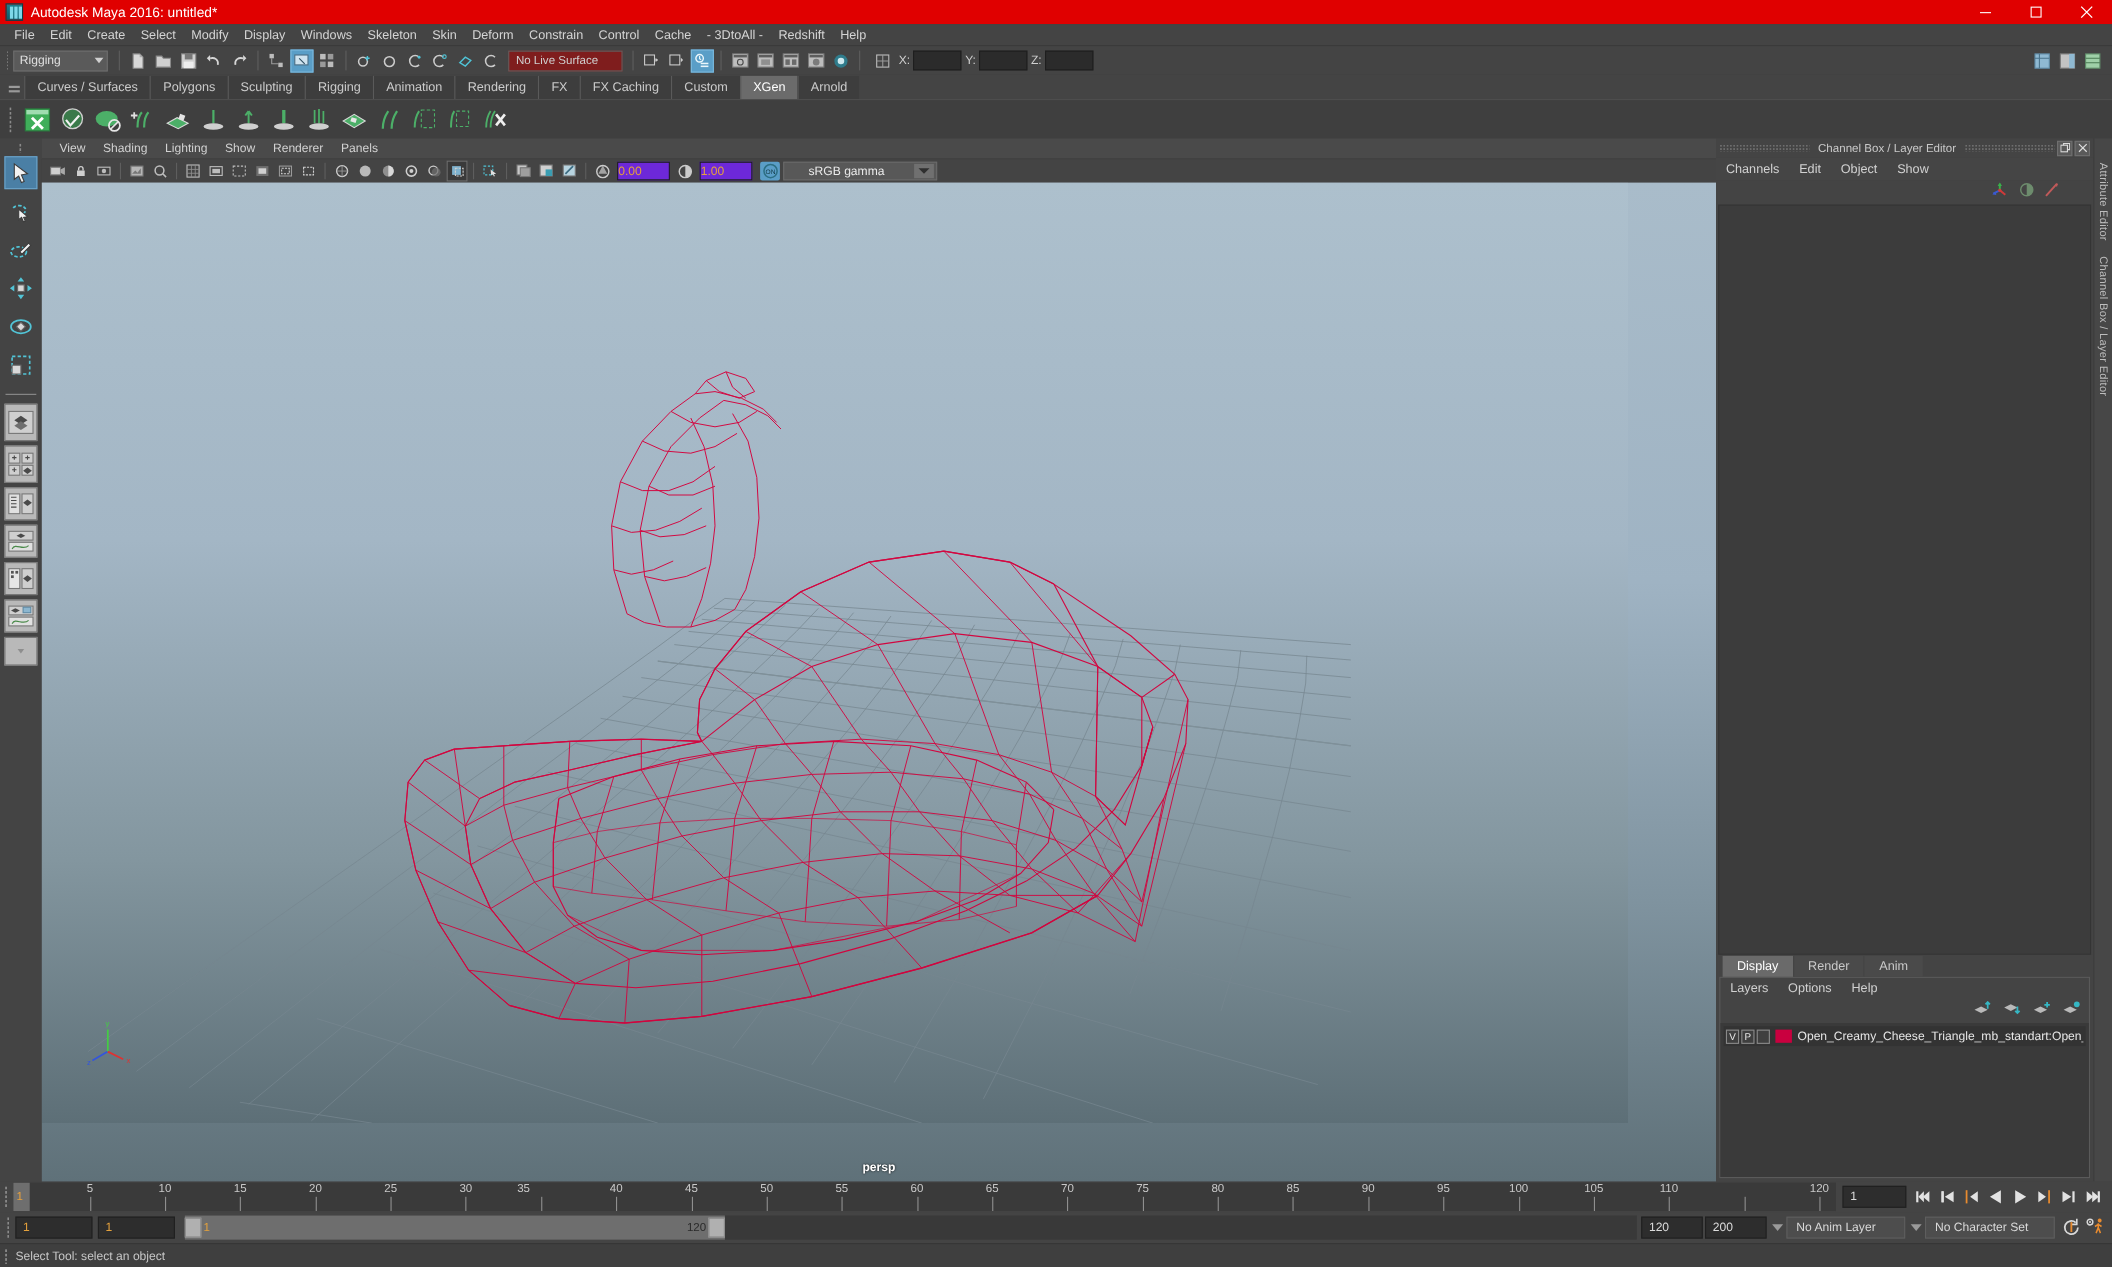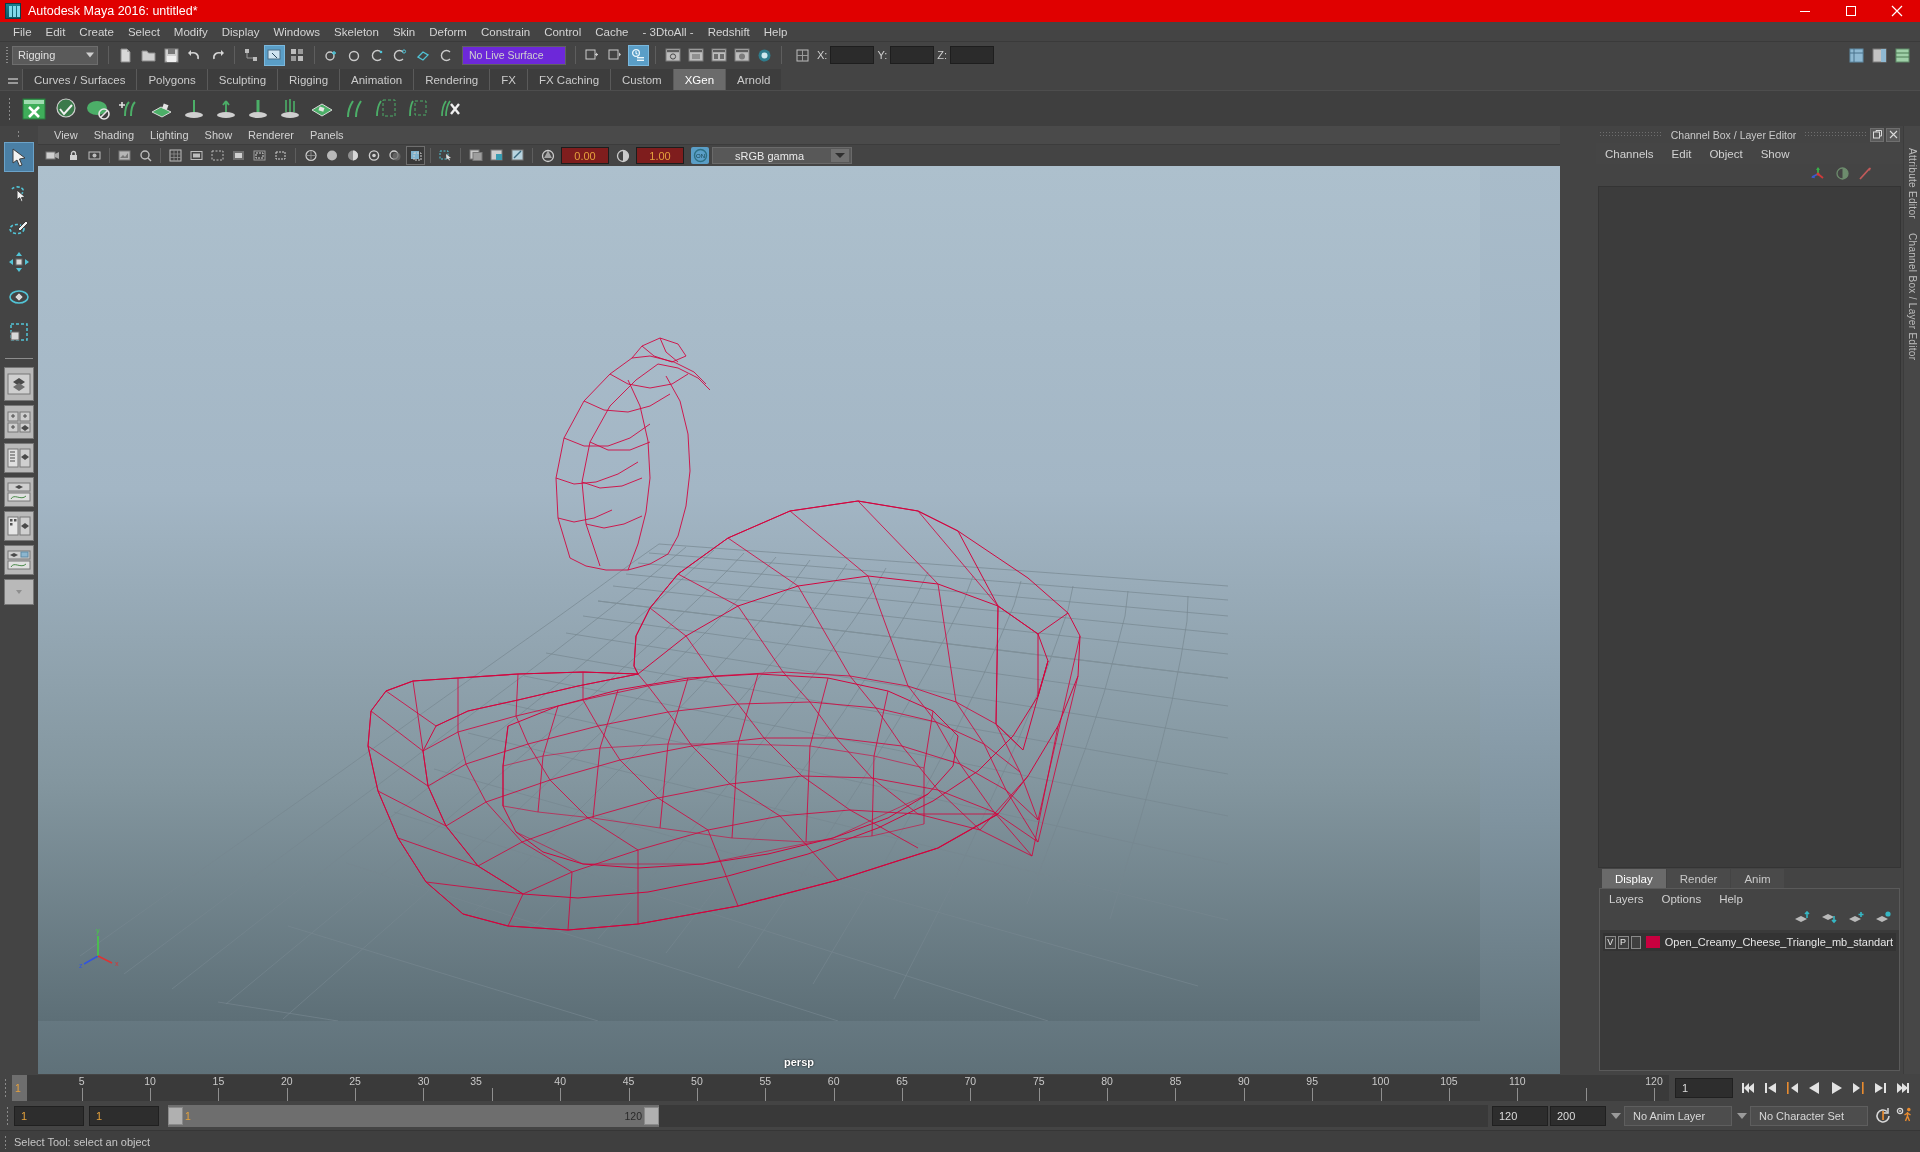--- a/index.html
+++ b/index.html
@@ -65,21 +65,21 @@
     border-top: 5px solid #cfcfcf;
   }
   .sep { width: 1px; height: 18px; background: #5e5e5e; margin: 0 5px; flex: none; }
   .ibtn {
     width: 21px; height: 21px; flex: none; display: flex; align-items: center; justify-content: center;
     margin: 0 1px;
   }
   .ibtn.on { background: #5a9ec7; border: 1px solid #7ab8dd; }
   .ibtn svg { display: block; }
   .livesurface {
-    height: 19px; width: 104px; background: #6d28d9; border: 1px solid #606060;
+    height: 19px; width: 104px; background: #7f1d1d; border: 1px solid #606060;
     color: #d0d0d0; font-size: 10.5px; display: flex; align-items: center; padding-left: 6px;
     margin: 0 4px;
   }
   .xyzgroup { display: flex; align-items: center; gap: 3px; margin-left: 4px; }
   .xyzlbl { color: #d0d0d0; font-size: 11px; }
   .xyzfield {
     width: 44px; height: 18px; background: #2b2b2b; border: 1px solid #1e1e1e;
   }
   .rightbtns { margin-left: auto; display: flex; align-items: center; padding-right: 6px; }
 
@@ -133,22 +133,22 @@
   }
   .panelmenu .pm { color: #d2d2d2; font-size: 11px; padding: 0 8px; }
   .viewtoolbar {
     height: 21px; background: #444444; display: flex; align-items: center; flex: none;
     padding-left: 4px; gap: 0px;
   }
   .vtb { width: 19px; height: 19px; flex:none; display:flex;align-items:center;justify-content:center; margin:0 1px;}
   .vtb.framed { border: 1px solid #6e6e6e; background:#3a3a3a; }
   .vsep { width:1px; height:15px; background:#5e5e5e; margin:0 4px; flex:none;}
   .numfield {
-    width: 48px; height: 17px; background: #7f1d1d; border: 1px solid #1d1d1d;
-    color: #e4a13c; font-size: 11px; display:flex;align-items:center;justify-content:center; margin:0 3px;
+    width: 48px; height: 17px; background: #6d28d9; border: 1px solid #1d1d1d;
+    color: #e4a13c; font-size: 11px; display:flex;align-items:center;justify-content:flex-start; margin:0 3px;
   }
   .gammacombo {
     width: 140px; height: 17px; background: #585858; border: 1px solid #6a6a6a;
     color: #eaeaea; font-size: 11px; display:flex; align-items:center; padding-left: 22px;
     position: relative; margin-left: 3px;
   }
   .gammacombo .arr2{
     position:absolute; right:2px; top:1px; width:18px; height:13px; background:#707070;
     display:flex;align-items:center;justify-content:center;
   }
@@ -164,21 +164,21 @@
   
   .viewport { flex: 1 1 auto; position: relative; overflow: hidden; min-height: 0;
               background: linear-gradient(180deg,#a9bcca 0%, #9fb3c3 40%, #7f939f 72%, #5f7179 100%); }
   .viewport svg { position: absolute; left: 0; top: 0; }
   .perspLabel {
     position: absolute; bottom: 6px; left: 50%; transform: translateX(-50%);
     color: #ffffff; font-size: 11px; font-weight: bold; text-shadow: 0 0 2px #000;
   }
 
   
-  .rightdock { width: 360px; flex: none; display: flex; background: #444444; padding-left: 36px; }
+  .rightdock { width: 360px; flex: none; display: flex; background: #444444; }
   .chanpanel { flex: 1 1 auto; display: flex; flex-direction: column; min-width: 0; }
   .panelhdr {
     height: 17px; background: #444444; display: flex; align-items: center; position: relative;
     flex: none; padding: 0 3px;
   }
   .dotfill { flex: 1 1 auto; height: 7px;
     background-image: radial-gradient(#6e6e6e 40%, transparent 41%); background-size: 3px 3px; }
   .panelhdr .ptitle { color: #c9c9c9; font-size: 10.5px; padding: 0 8px; white-space: nowrap; }
   .phbtn { width: 14px; height: 14px; margin-left: 2px; background: #5a5a5a; border: 1px solid #6f6f6f;
            display:flex;align-items:center;justify-content:center; color:#e0e0e0; font-size:9px;}

